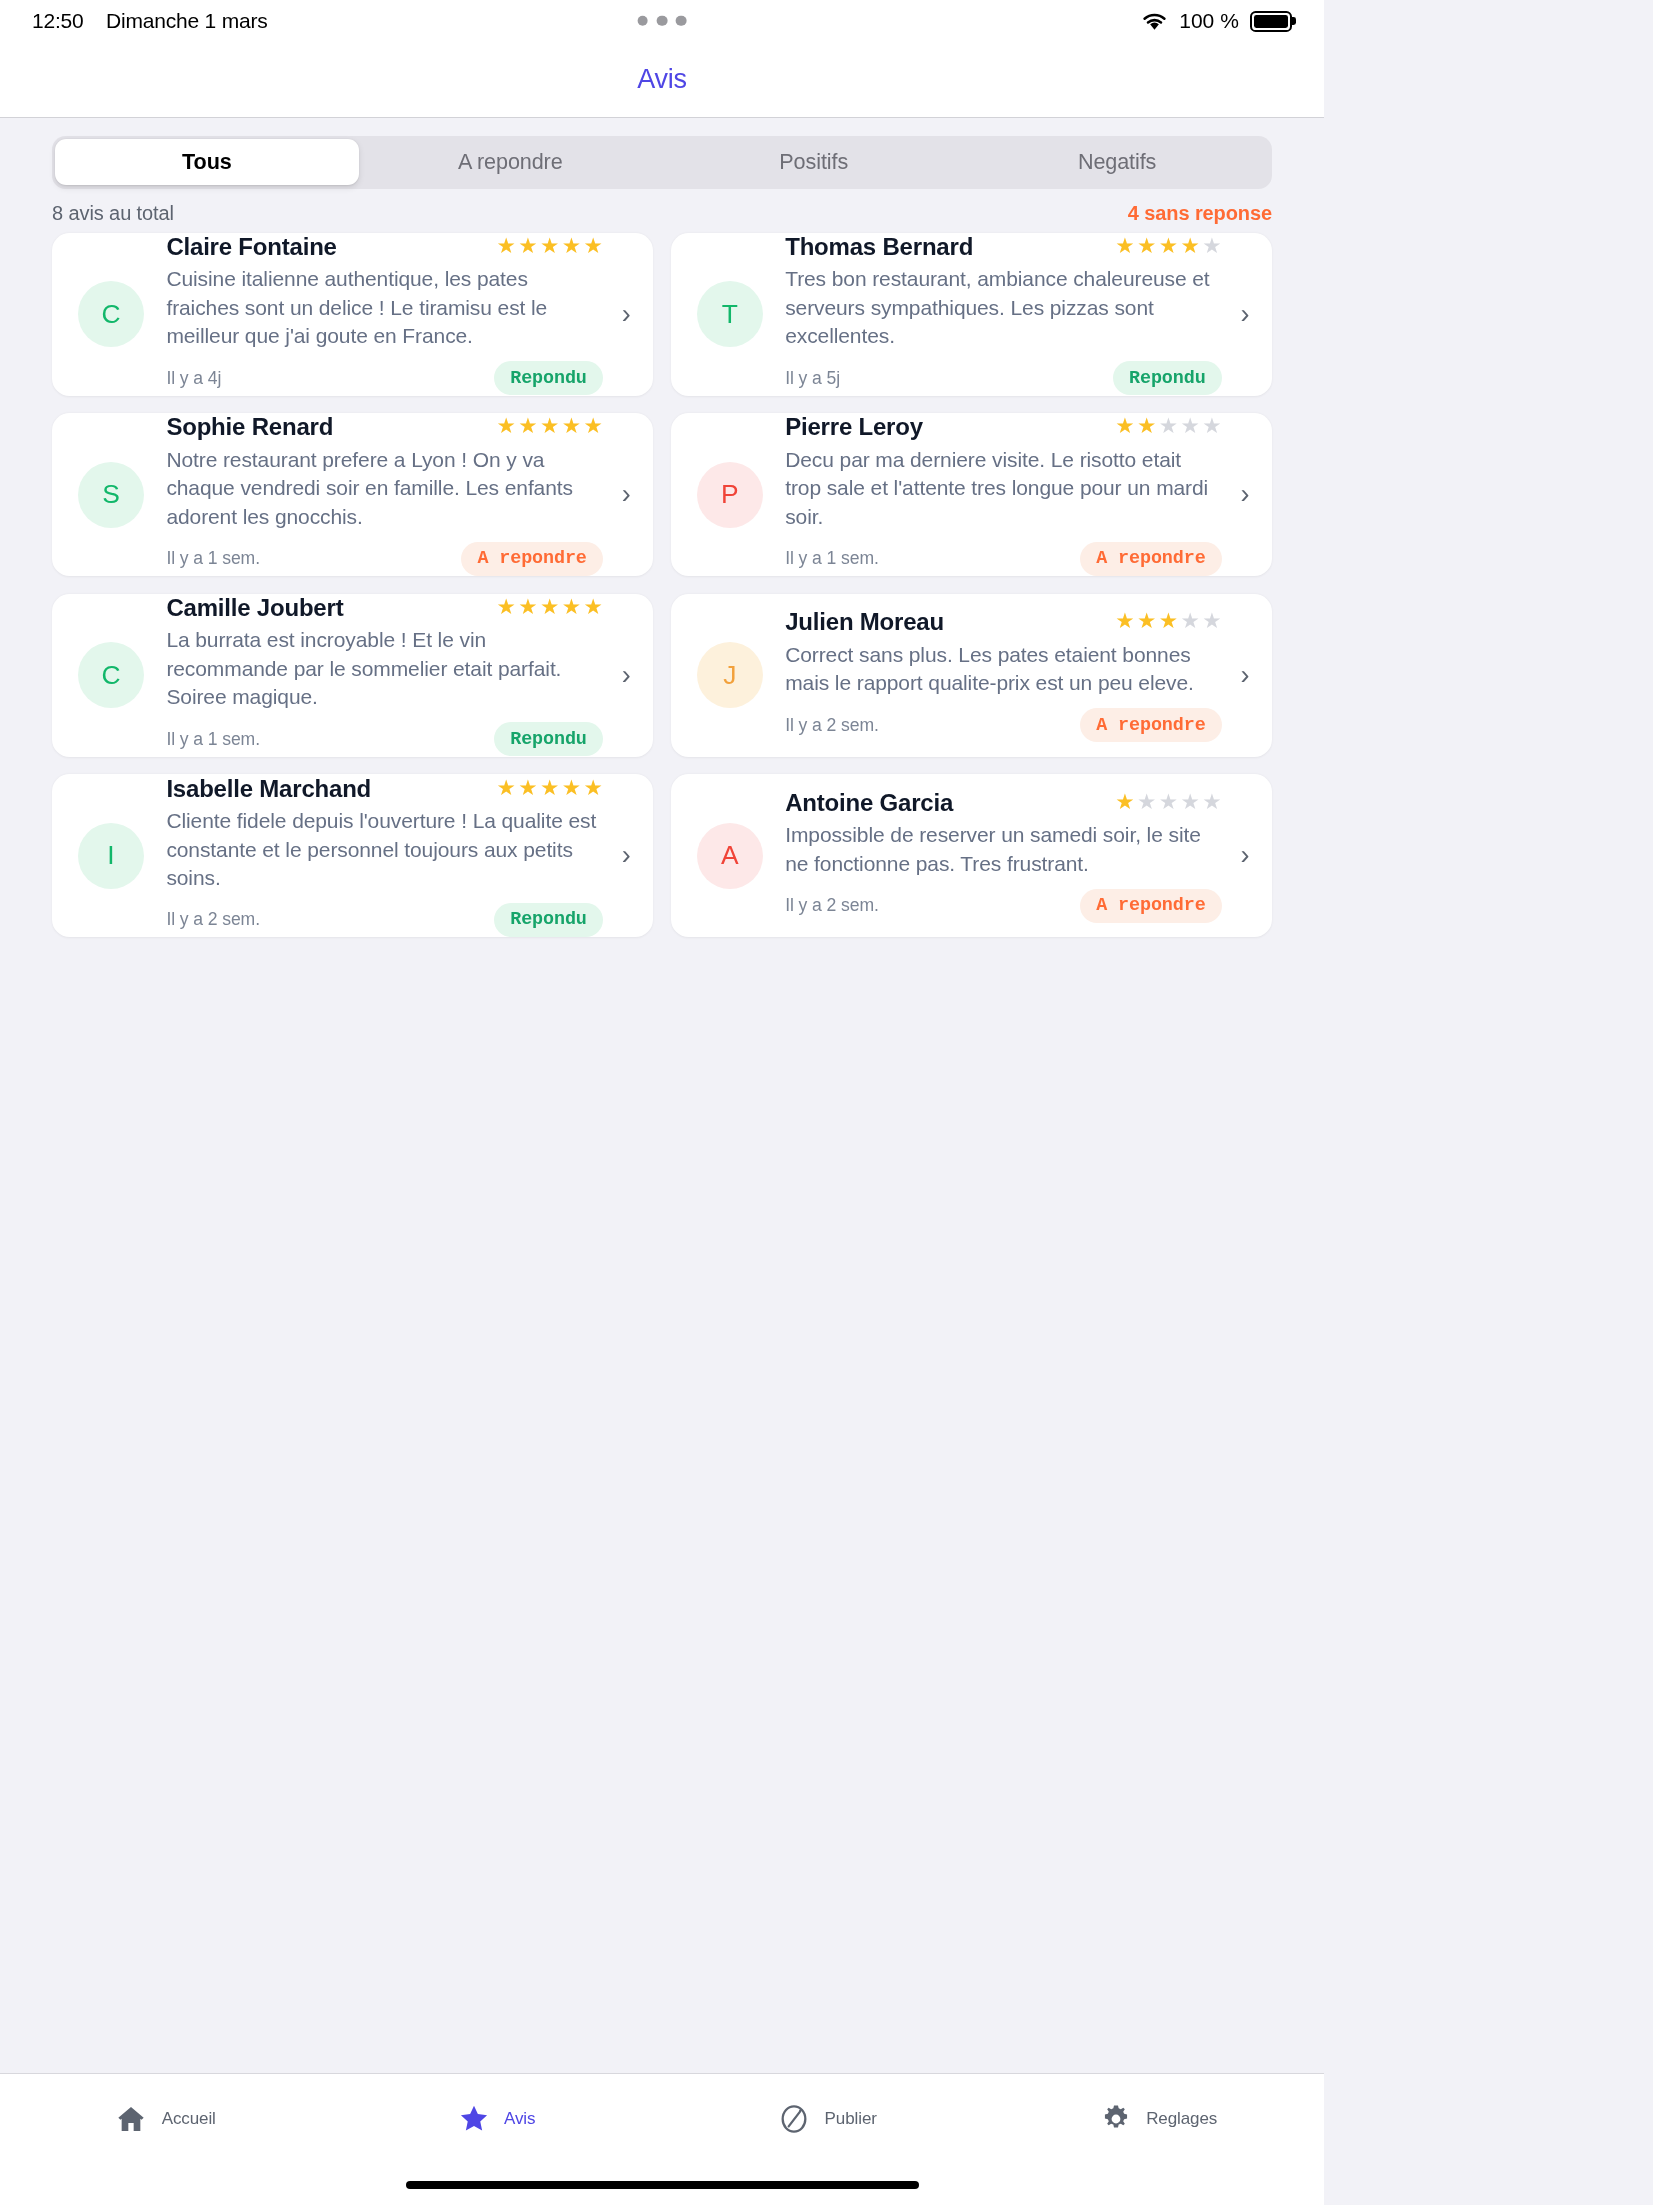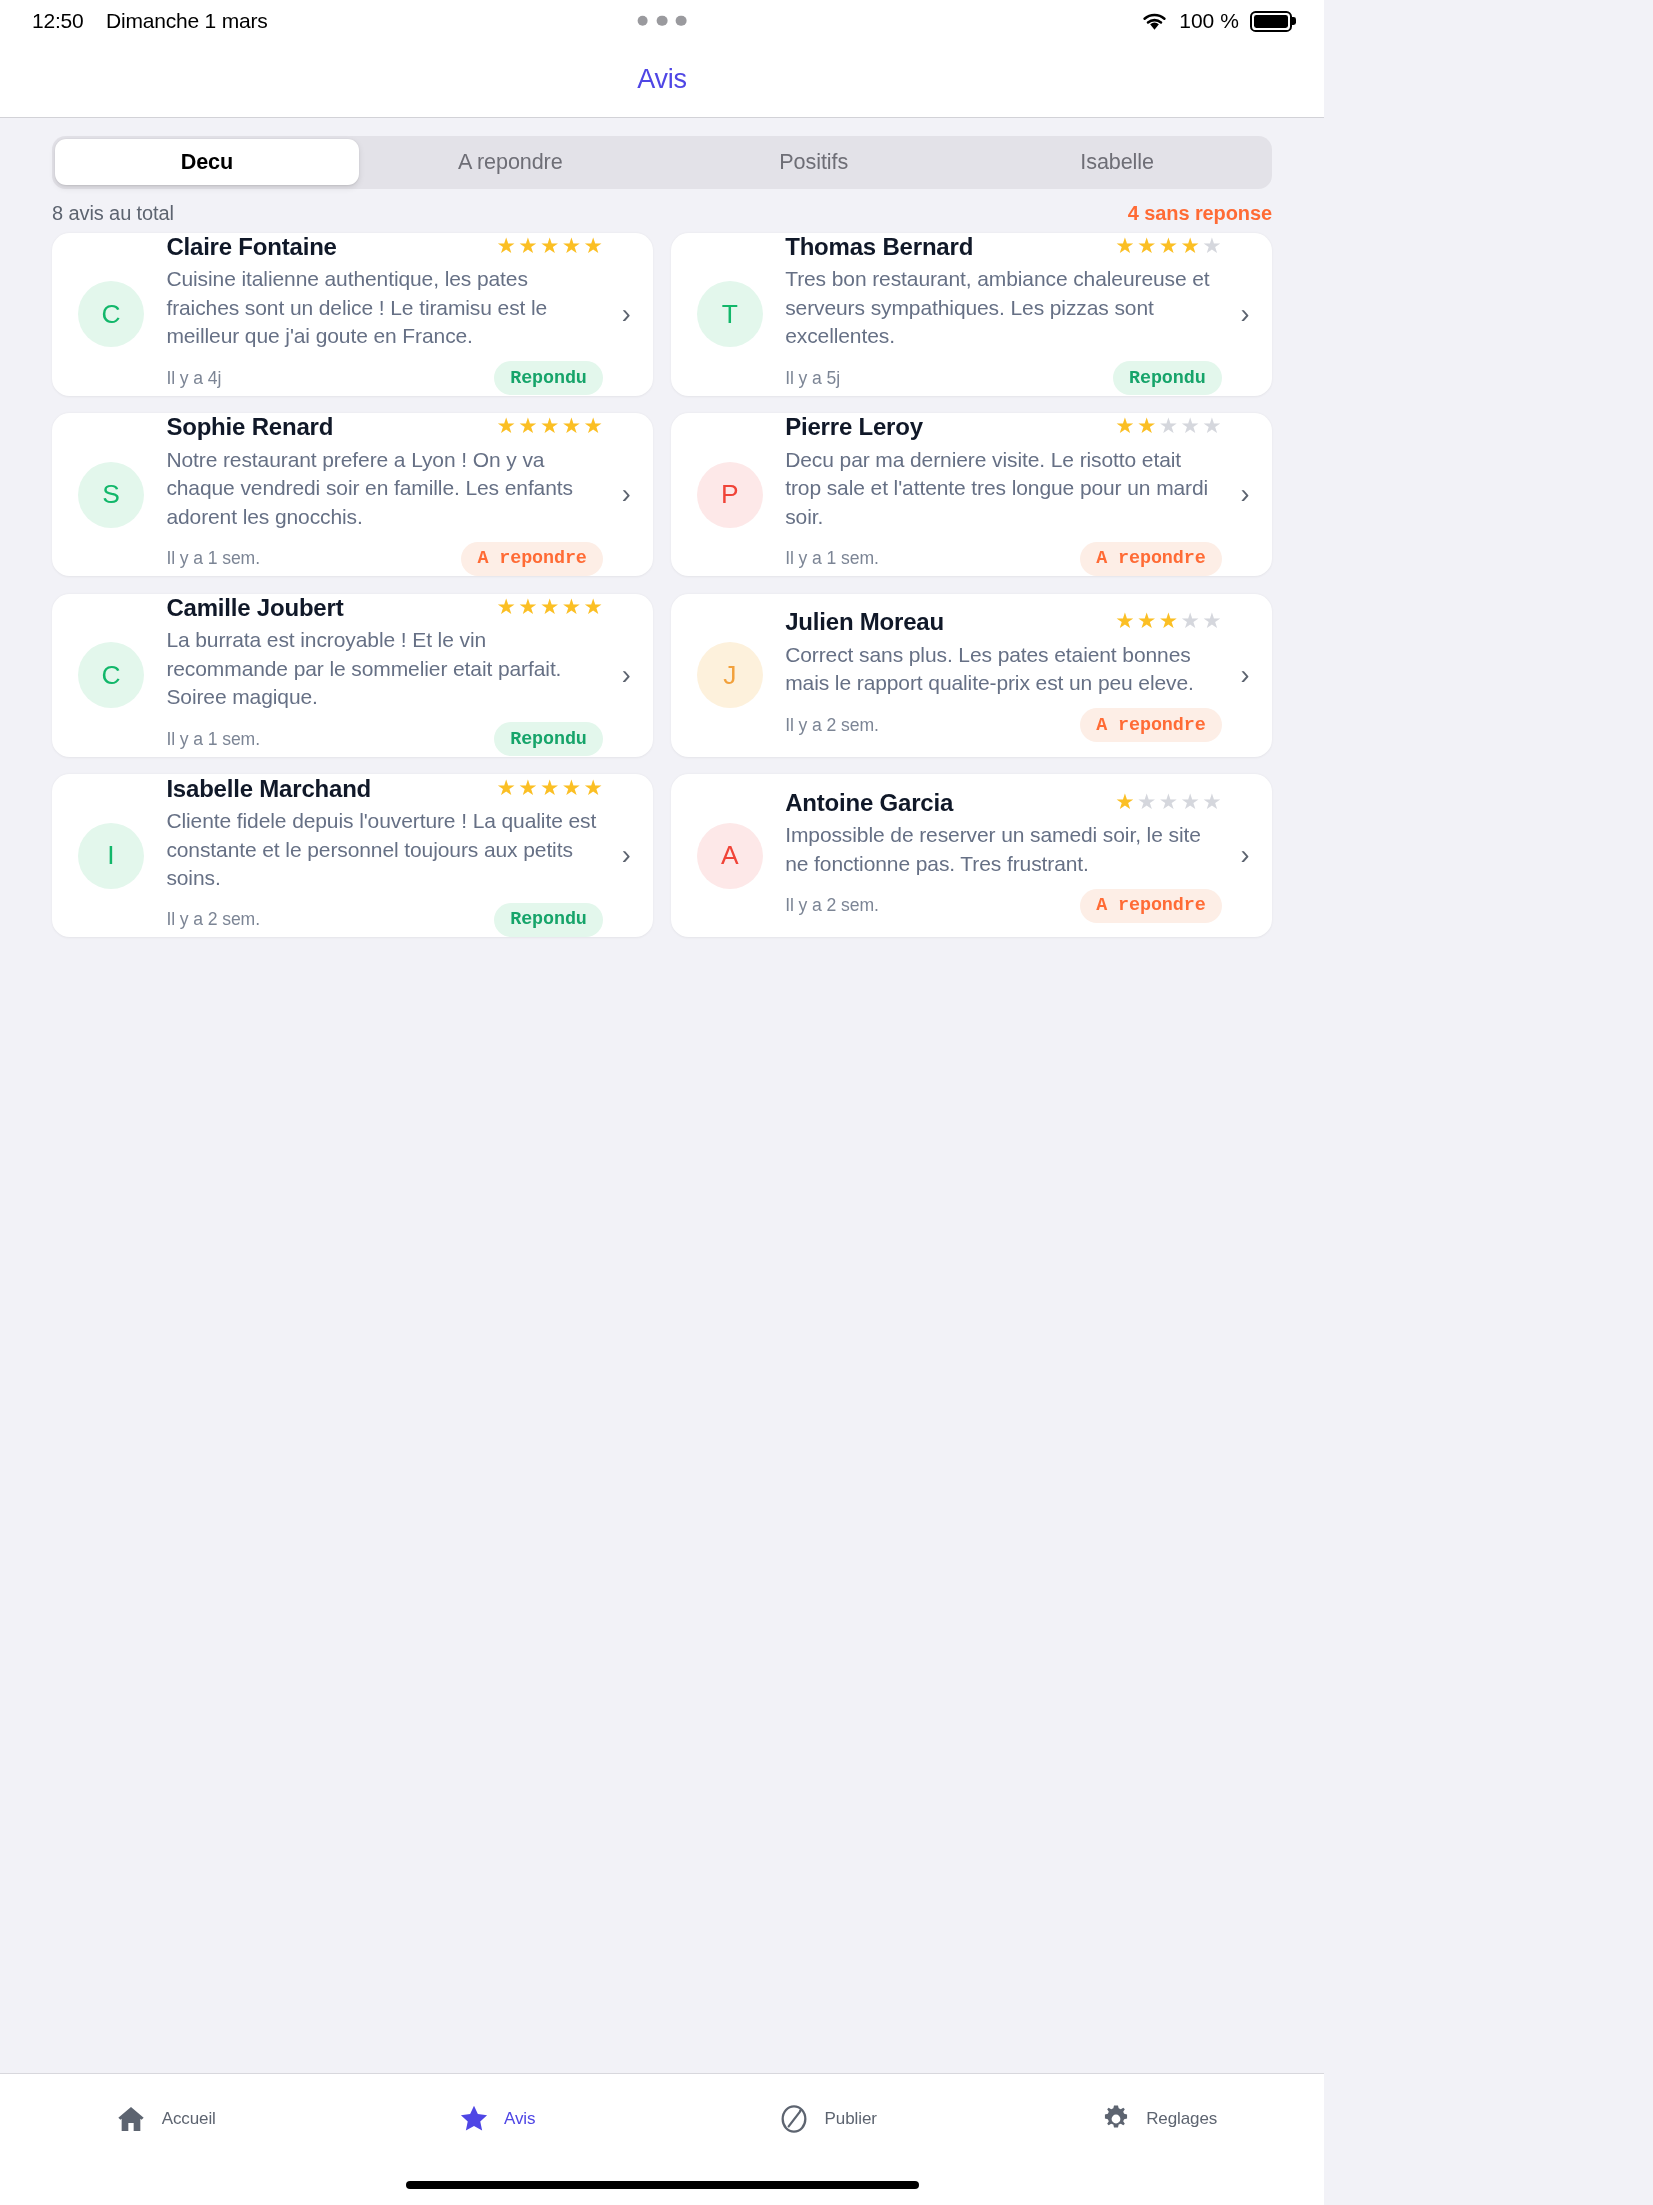--- a/index.html
+++ b/index.html
@@ -305,30 +305,30 @@
     </div>
   </div>
 
   <div class="nav-header">
     <div class="nav-title">Avis</div>
   </div>
 
   <div class="seg-wrap">
     <div class="segmented" id="segmented">
         <div class="seg-item active">
-          <span>Decu</span>
+          <span>Tous</span>
         </div>
         <div class="seg-item">
           <span>A repondre</span>
         </div>
         <div class="seg-item">
           <span>Positifs</span>
         </div>
         <div class="seg-item">
-          <span>Isabelle</span>
+          <span>Negatifs</span>
         </div>
       </div>
   </div>
 
   <div class="meta-row">
     <span class="meta-total">8 avis au total</span>
     <span class="meta-pending">4 sans reponse</span>
   </div>
 
   <div class="grid" id="review-grid">

